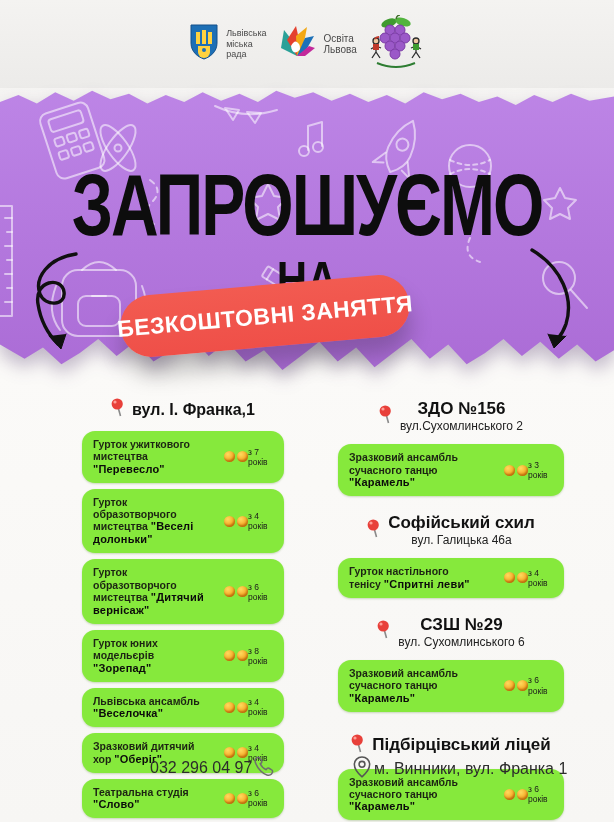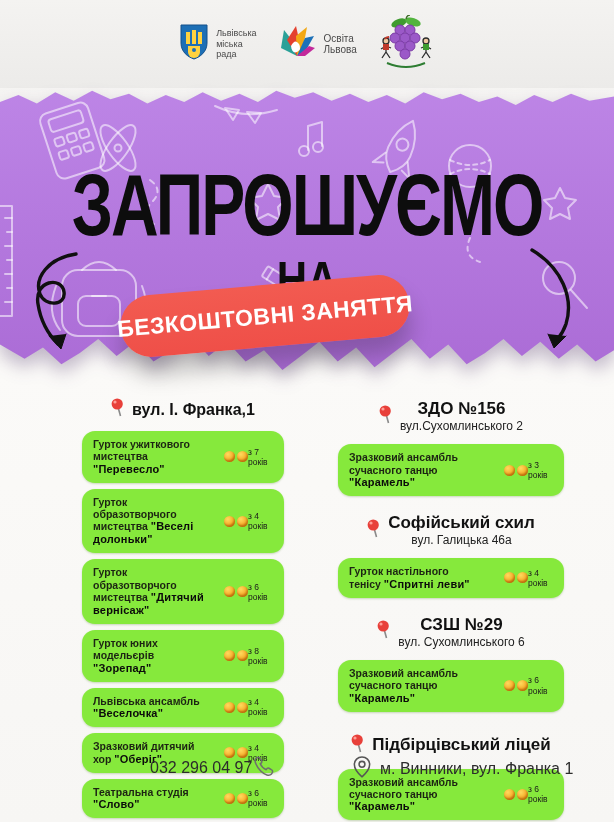--- a/index.html
+++ b/index.html
@@ -3,21 +3,21 @@
 <meta charset="utf-8">
 <style>
   html,body{margin:0;padding:0;}
   body{font-family:"Liberation Sans","DejaVu Sans",sans-serif;background:#ddd;}
   .page{position:relative;width:614px;height:822px;margin:0 auto;overflow:hidden;
         background:linear-gradient(180deg,#f1f0ee 0%,#f6f5f3 12%,#fbfaf8 45%,#f7f6f4 100%);}
 
   
   .logos{position:absolute;top:0;left:0;width:614px;height:88px;
          background:linear-gradient(180deg,#f4f3f1,#ecebe9);
-         display:flex;align-items:center;justify-content:center;gap:20px;}
+         display:flex;align-items:center;justify-content:center;gap:10px;}
   .logo-block{display:flex;align-items:center;gap:7px;}
   .logo-caption{font-size:9px;line-height:1.15;color:#4a4a4a;}
 
   
   .hero{position:absolute;top:88px;left:0;width:614px;height:282px;}
   .band-wrap{position:absolute;inset:0;filter:drop-shadow(0 9px 9px rgba(60,30,90,.30));}
   .band{position:absolute;inset:0;background:linear-gradient(180deg,#bd85e6,#ab6cd6);
     clip-path:polygon(0% 5%,3% 2.5%,6% 5.5%,9% 1.5%,12% 4.5%,15% 1%,18% 4%,21% 2%,24% 5.5%,27% 2.5%,30% 5%,33% 1.5%,36% 4.5%,39% 2%,42% 5%,45% 1%,48% 3.5%,51% 1.5%,54% 4.5%,57% 2%,60% 5%,63% 2.5%,66% 5.5%,69% 1.5%,72% 4%,75% 2%,78% 5%,81% 3%,84% 6%,87% 2.5%,90% 5%,93% 2%,96% 4.5%,100% 3%,
     100% 93%,97% 97%,94% 91%,91% 96%,88% 90%,85% 95%,82% 89%,79% 94%,76% 98%,73% 91%,70% 96%,67% 89%,64% 94%,61% 99%,58% 92%,55% 97%,52% 90%,49% 95%,46% 100%,43% 93%,40% 97%,37% 90%,34% 95%,31% 88%,28% 93%,25% 97%,22% 90%,19% 95%,16% 89%,13% 94%,10% 98%,7% 92%,4% 96%,0% 91%);}
   .doodles{position:absolute;inset:0;}
@@ -58,21 +58,21 @@
   .emoji{display:flex;gap:2px;}
   .emoji i{display:block;width:11px;height:11px;border-radius:50%;
      background:radial-gradient(circle at 35% 30%,#ffd95e,#f6a722 65%,#d97d12);
      box-shadow:inset -1px -2px 2px rgba(150,70,0,.55);}
   .age{font-size:8.5px;line-height:1.2;color:#1b1b1b;min-width:25px;}
   .age span{display:block;}
 
   
   .footer{position:absolute;top:753px;left:0;width:614px;height:30px;font-size:16px;color:#2c2c2c;}
   .phone{position:absolute;left:150px;top:2px;display:flex;align-items:center;}
-  .place{position:absolute;left:352px;top:2px;display:flex;align-items:center;gap:8px;}
+  .place{position:absolute;left:352px;top:2px;display:flex;align-items:center;gap:2px;}
 
   .pin-icon{flex:0 0 auto;}
 </style>
 </head>
 <body>
 
 <div class="page">
 
   <div class="logos">
     <div class="logo-block">

